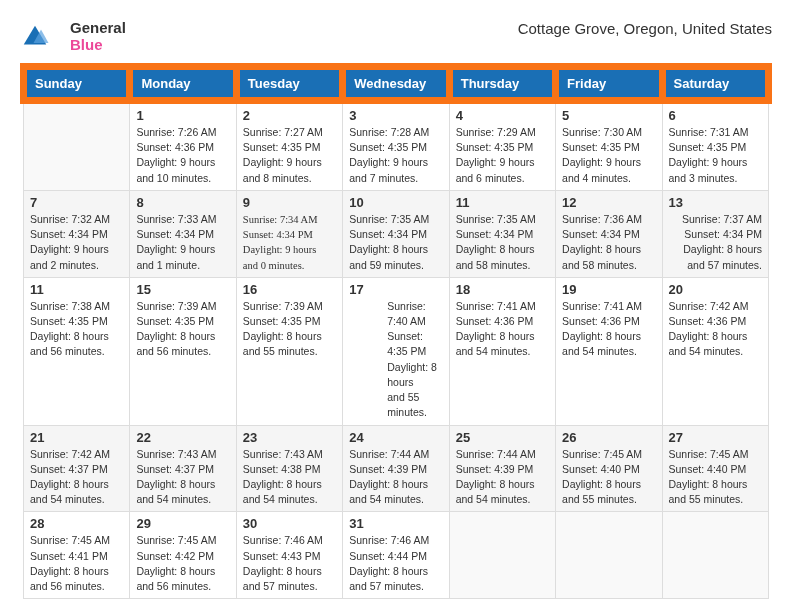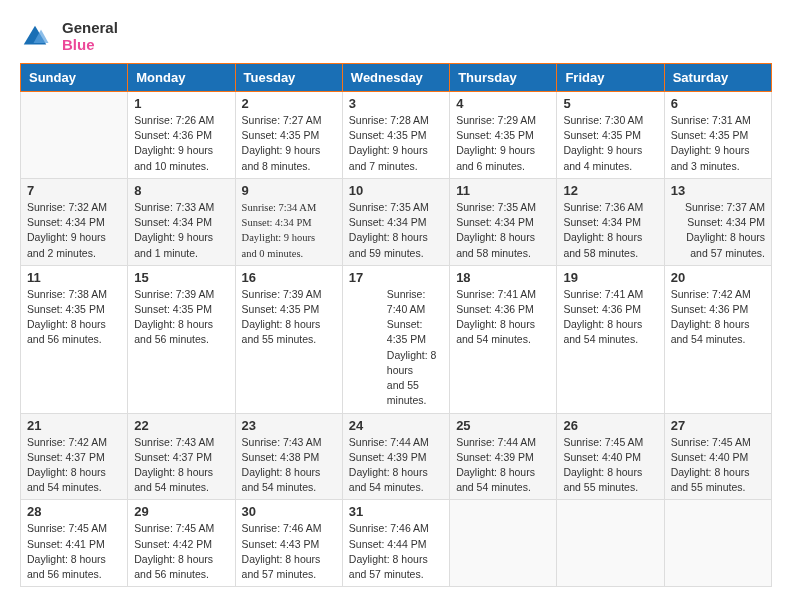--- a/index.html
+++ b/index.html
@@ -12,21 +12,21 @@
     }
     .header {
       display: flex;
       justify-content: space-between;
       align-items: flex-start;
       margin-bottom: 10px;
     }
     .logo {
       display: flex;
       align-items: center;
-      gap: 12px;
+      gap: 20px;
     }
     .logo-text {
       display: flex;
       flex-direction: column;
       line-height: 1.1;
     }
     .logo-general {
       font-size: 15px;
       font-weight: bold;
       color: #333;
@@ -58,21 +58,21 @@
       border-collapse: collapse;
       border: 1px solid #ccc;
     }
     .calendar th {
       background-color: #1a6fb5;
       color: #fff;
       text-align: left;
       padding: 6px 8px;
       font-size: 13px;
       font-weight: bold;
-      border: 1px solid #f97316;
+      border: 7px solid #f97316;
     }
     .calendar td {
       vertical-align: top;
       padding: 4px 6px;
       border: 1px solid #ddd;
       width: calc(100% / 7);
       min-height: 80px;
       background: #fff;
     }
     .calendar tr:nth-child(even) td {
@@ -105,20 +105,21 @@
     <svg class="logo-icon" viewBox="0 0 40 40">
       <polygon points="20,5 35,30 5,30" fill="#1a6fb5"></polygon>
       <polygon points="28,10 38,28 18,28" fill="#5ba3e0" opacity="0.7"></polygon>
     </svg>
     <div class="logo-text">
       <span class="logo-general">General</span>
       <span class="logo-blue">Blue</span>
     </div>
   </div>
   <div class="title-block">
+    <div class="subtitle">Cottage Grove, Oregon, United States</div>
   </div>
 </div>
 
 <table class="calendar">
   <thead>
     <tr>
     <th>Sunday</th>
         <th>Monday</th>
         <th>Tuesday</th>
         <th>Wednesday</th>

